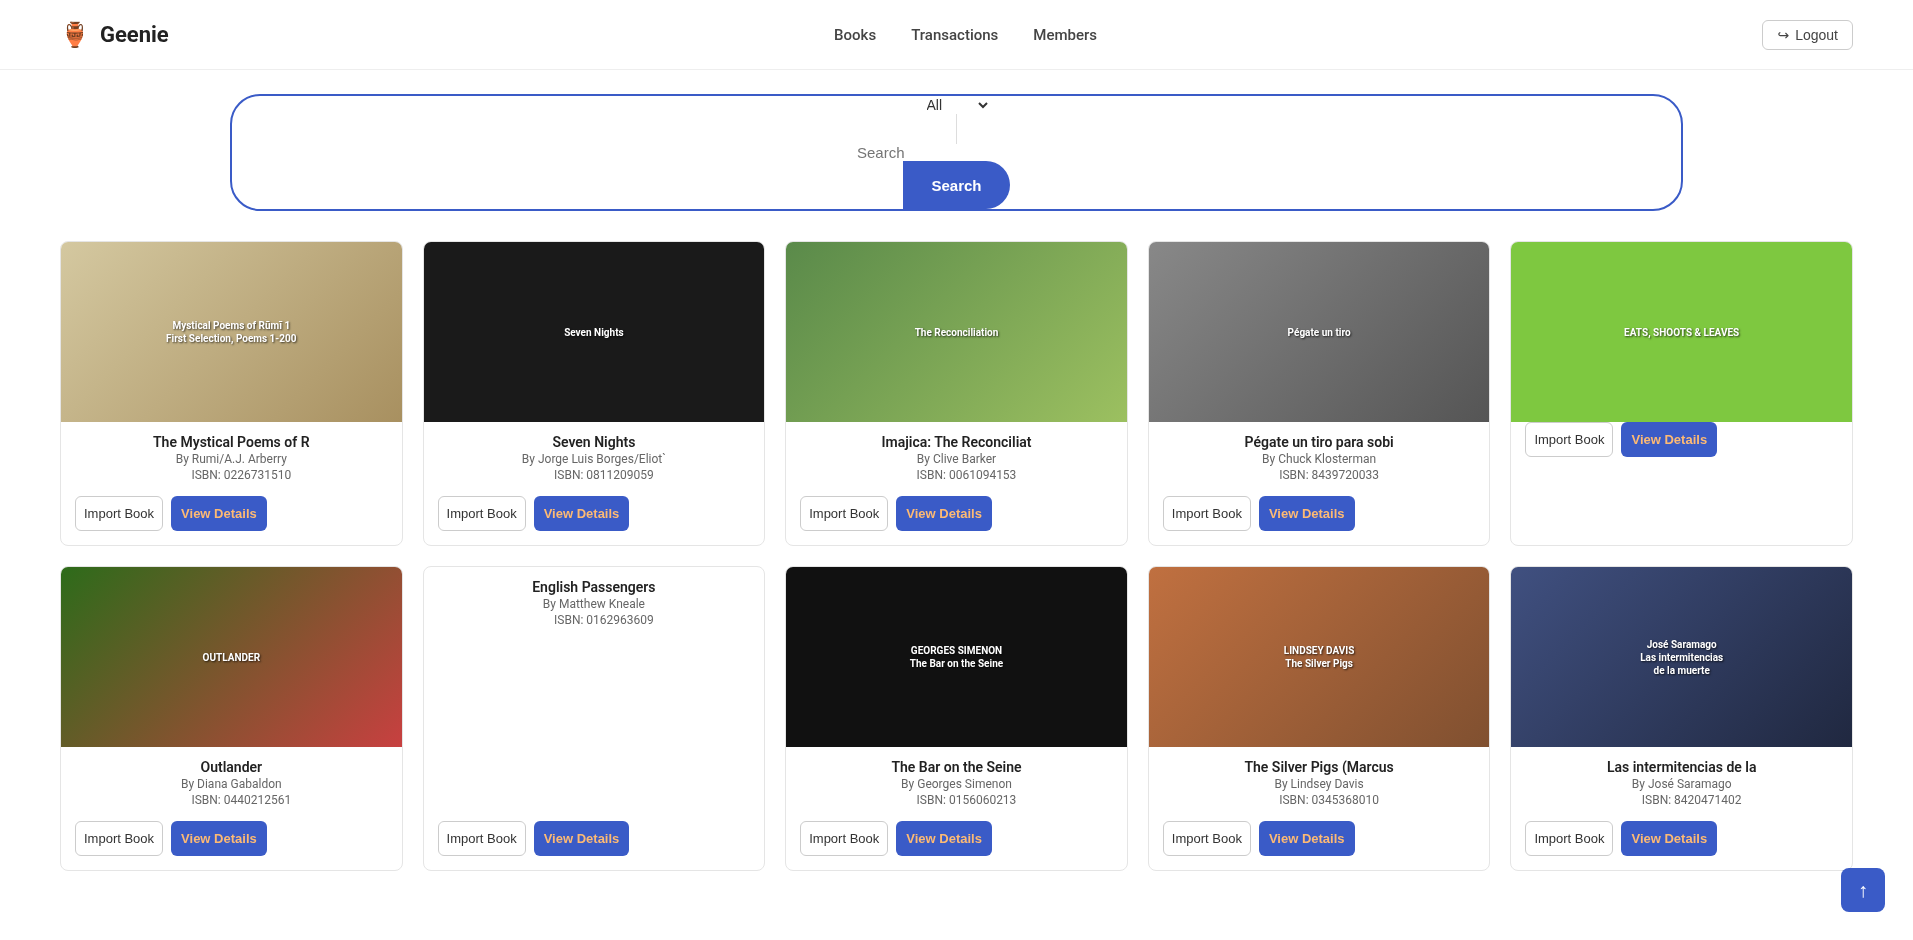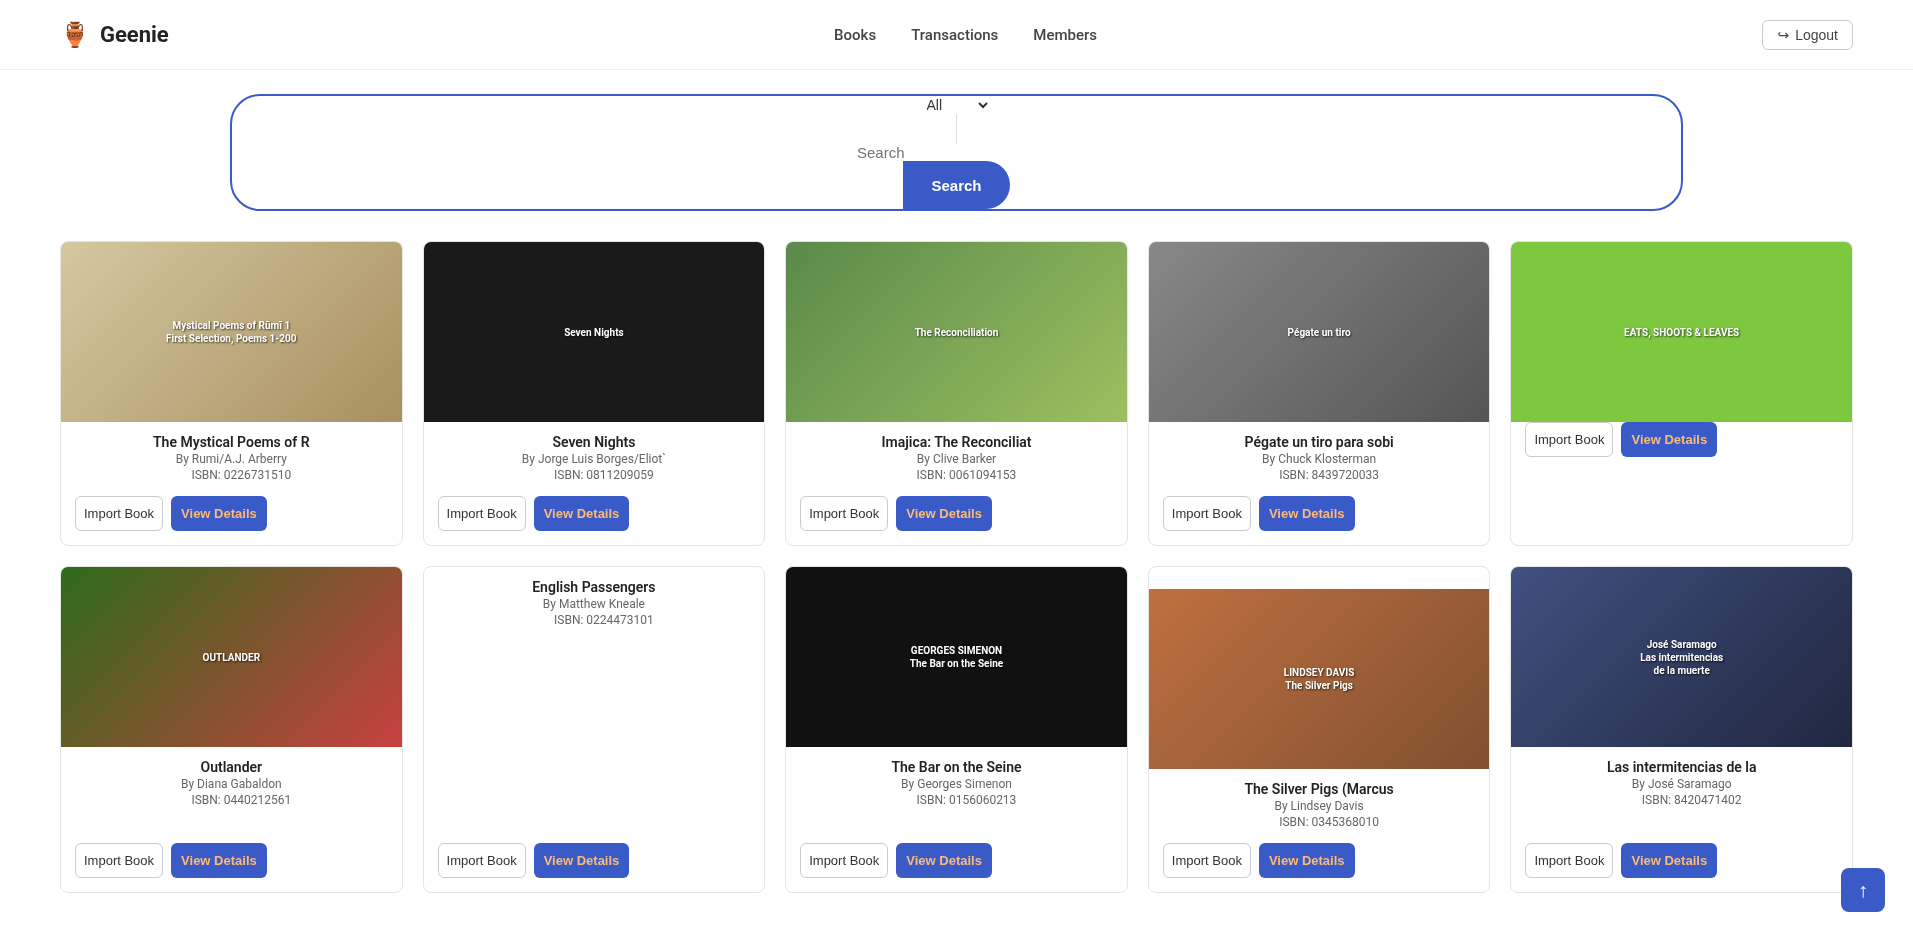--- a/index.html
+++ b/index.html
@@ -197,21 +197,21 @@
 
     
     .cover-1 { background: linear-gradient(135deg, #d4c8a0, #a89060); }
     .cover-2 { background: #1a1a1a; }
     .cover-3 { background: linear-gradient(135deg, #5a8a4a, #9cc060); }
     .cover-4 { background: linear-gradient(135deg, #888, #555); }
     .cover-5 { background: #7ec840; }
     .cover-6 { background: linear-gradient(135deg, #2d6b1a, #c84040); }
     .cover-7 { background: linear-gradient(135deg, #3a6090, #7ab0d0); }
     .cover-8 { background: #111; }
-    .cover-9 { background: linear-gradient(135deg, #c07040, #805030); margin-top: 22px; }
+    .cover-9 { background: linear-gradient(135deg, #c07040, #805030); }
     .cover-10 { background: linear-gradient(135deg, #405080, #202840); }
 
     .cover-text {
       color: #fff;
       font-size: 10px;
       font-weight: 700;
       text-align: center;
       padding: 10px;
       text-shadow: 1px 1px 2px rgba(0,0,0,0.7);
       line-height: 1.3;
@@ -327,21 +327,21 @@
       </div>
       <div class="book-actions">
         <button class="btn-import">Import Book</button>
         <button class="btn-view">View Details</button>
       </div>
     </div>
     <div class="book-card">
       <div class="book-info">
         <div class="book-title">English Passengers</div>
         <div class="book-author">By Matthew Kneale</div>
-        <div class="book-isbn">ISBN: 0224473101</div>
+        <div class="book-isbn">ISBN: 0162963609</div>
       </div>
       <div class="book-actions">
         <button class="btn-import">Import Book</button>
         <button class="btn-view">View Details</button>
       </div>
     </div>
     <div class="book-card">
       <div class="book-cover cover-8">
         <div class="cover-text">GEORGES SIMENON<br>The Bar on the Seine</div>
       </div>

